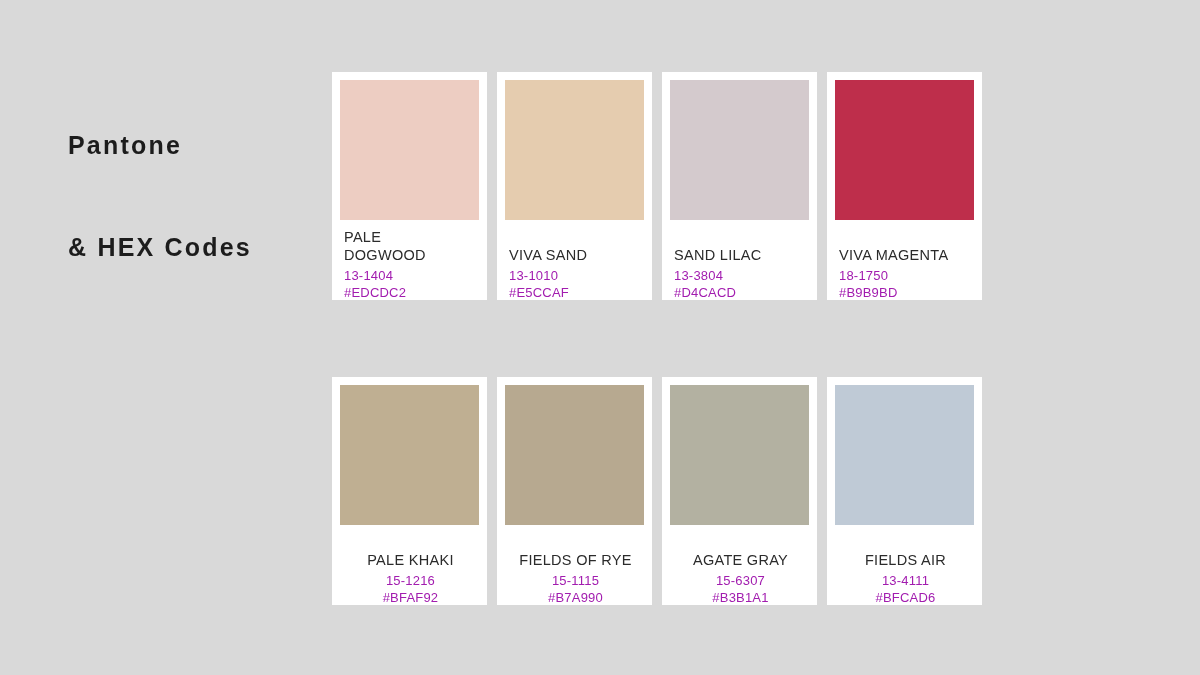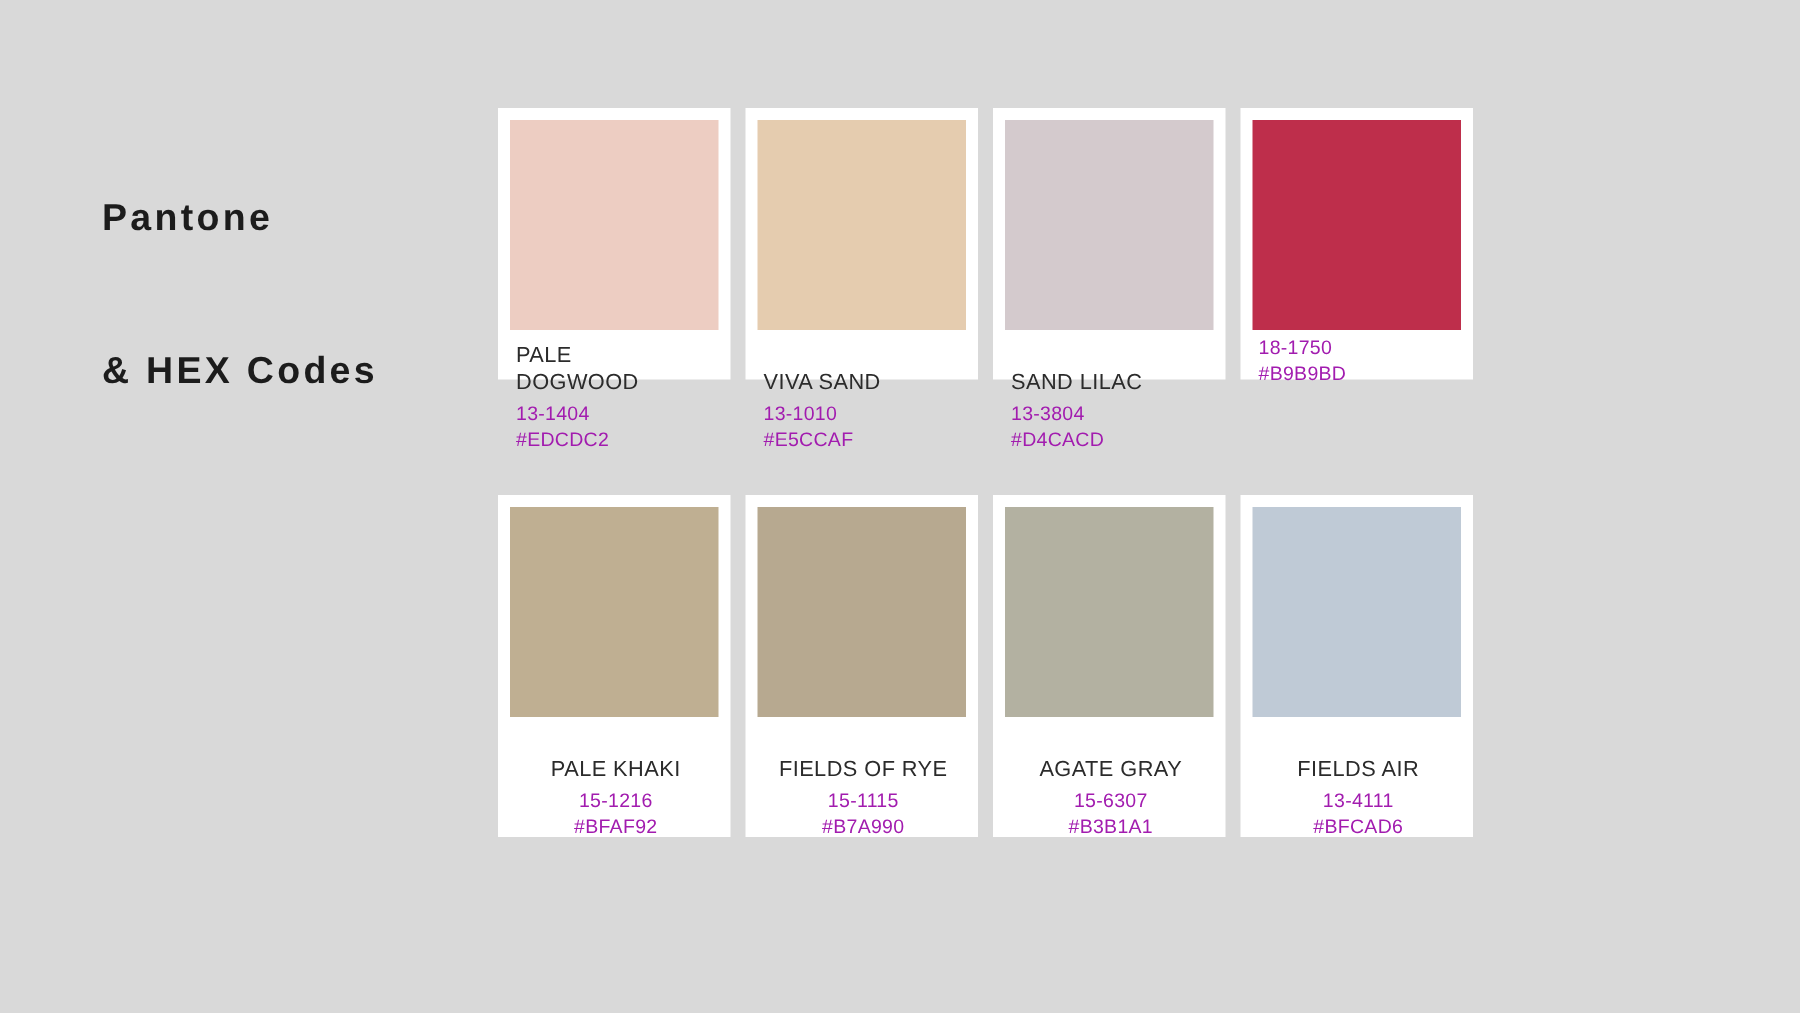--- a/index.html
+++ b/index.html
@@ -44,21 +44,21 @@
   .palette-row:last-child { margin-bottom: 0; text-align: center; }
 
   .swatch-card {
     width: 155px;
     background: #ffffff;
     padding: 8px 8px 0 8px;
     box-sizing: border-box;
     display: flex;
     flex-direction: column;
   }
-  .swatch-card.row-top    { height: 181px; }
+  .swatch-card.row-top    { height: 228px; }
   .swatch-card.row-bottom { height: 228px; }
 
   .swatch-chip {
     width: 100%;
     height: 140px;
     flex: 0 0 auto;
   }
 
   .swatch-info {
     flex: 1 1 auto;
@@ -132,20 +132,23 @@
           <span>SAND LILAC</span>
         </div>
         <div class="swatch-code">13-3804</div>
         <div class="swatch-hex">#D4CACD</div>
       </div>
     </div>
 
     <div class="swatch-card row-top">
       <div class="swatch-chip" style="background-color: rgb(190, 46, 75);"></div>
       <div class="swatch-info">
+        <div class="swatch-name single-line">
+          <span>VIVA MAGENTA</span>
+        </div>
         <div class="swatch-code">18-1750</div>
         <div class="swatch-hex">#B9B9BD</div>
       </div>
     </div>
 
   </div>
 
   <div class="palette-row">
 
     <div class="swatch-card row-bottom">

